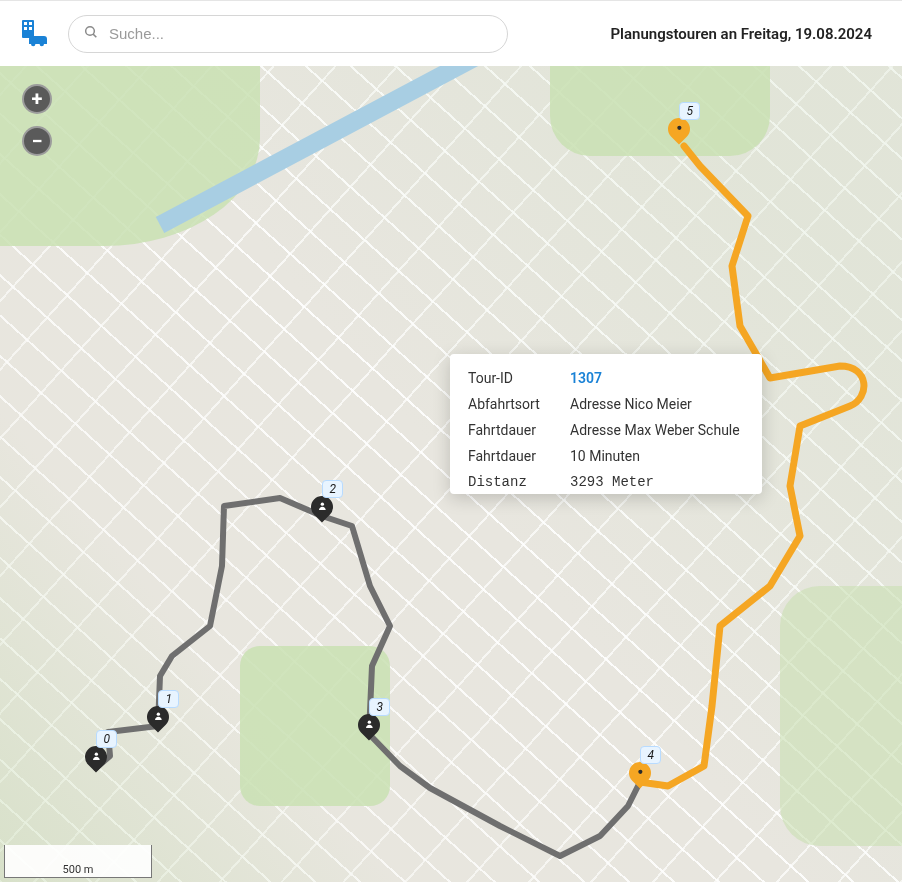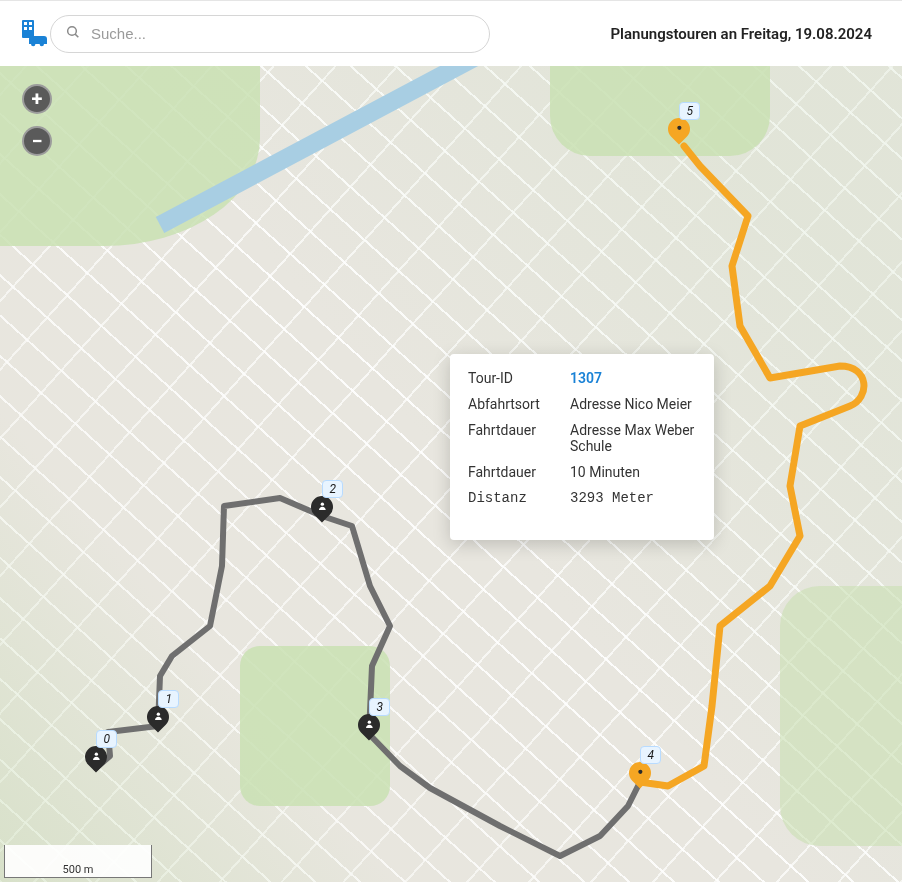--- a/index.html
+++ b/index.html
@@ -3,21 +3,21 @@
 <meta charset="utf-8">
 <style>
   * { box-sizing: border-box; margin: 0; padding: 0; }
   html, body { width: 902px; height: 882px; font-family: -apple-system, BlinkMacSystemFont, "Segoe UI", Roboto, sans-serif; overflow: hidden; }
   body { position: relative; background: #e8e6df; }
 
   
   .header {
     position: absolute; top: 0; left: 0; right: 0; height: 66px;
     background: #ffffff; display: flex; align-items: center;
-    padding: 0 18px; z-index: 50;
+    padding: 0 18px; gap: 18px; z-index: 50;
     border-top: 1px solid #e5e5e5;
   }
   .logo { width: 32px; height: 32px; display: flex; align-items: center; justify-content: center; }
   .logo svg { width: 32px; height: 32px; }
   .search-wrap {
     flex: 0 0 auto; width: 440px;
   }
   .search {
     width: 100%; height: 38px; border: 1px solid #d6d6d6; border-radius: 19px;
     display: flex; align-items: center; padding: 0 14px; gap: 10px;
@@ -93,21 +93,21 @@
   .waypoint .num-badge {
     position: absolute; top: -16px; right: -10px;
     background: #e8f4ff; border: 1px solid #b8dbff; border-radius: 4px;
     padding: 1px 6px; font-size: 12px; font-style: italic; color: #1a1a1a;
   }
 
   
   .tooltip {
     position: absolute; z-index: 45; background: #ffffff;
     box-shadow: 0 4px 18px rgba(0,0,0,.18); border-radius: 4px;
-    padding: 16px 18px 30px; width: 264px;
+    padding: 16px 18px 0; width: 312px;
     font-size: 14px; color: #333;
   }
   .tooltip-row { display: flex; margin-bottom: 10px; }
   .tooltip-row:last-child { margin-bottom: 4px; font-family: Liberation Mono, monospace; }
   .tooltip-row .k { flex: 0 0 102px; color: #333; }
   .tooltip-row .v { flex: 1; color: #333; }
   .tooltip-row .v.link { color: #1a82d6; font-weight: 600; }
 </style>
 </head>
 <body>

